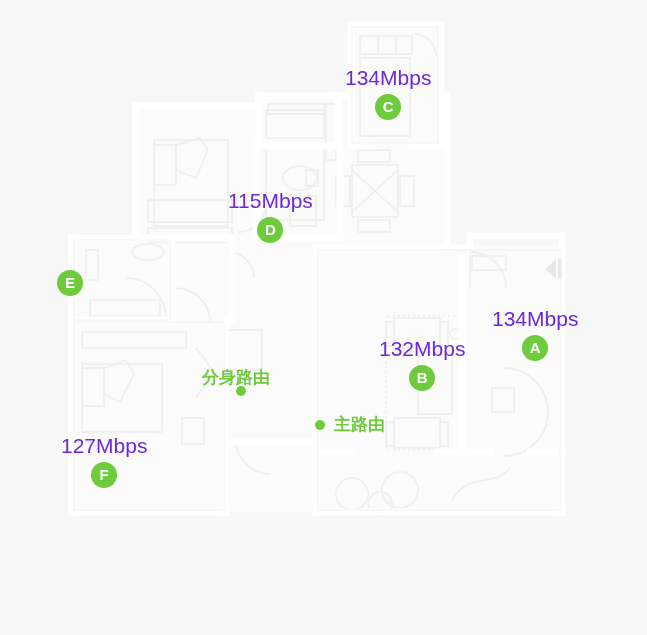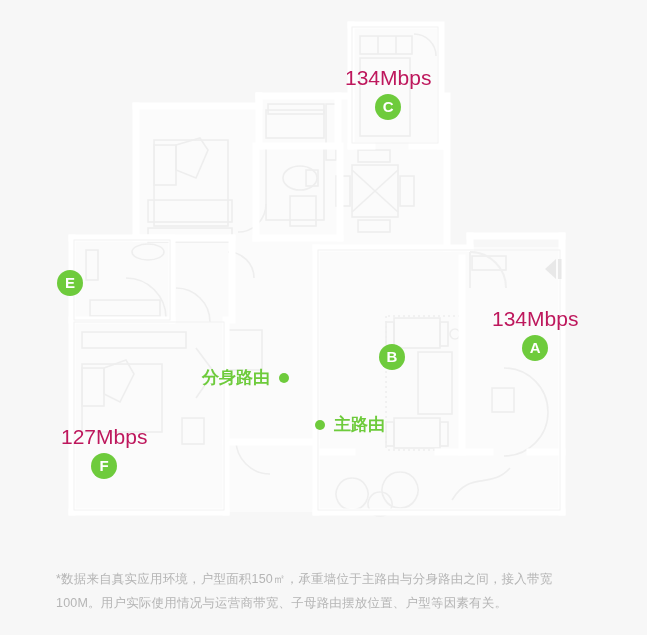--- a/index.html
+++ b/index.html
@@ -35,21 +35,21 @@
 
   
   .point {
     position: absolute;
     text-align: center;
     user-select: none;
   }
   .point .speed {
     font-size: 21px;
     font-weight: 400;
-    color: #be185d;
+    color: #6d28d9;
     line-height: 1;
     white-space: nowrap;
     letter-spacing: 0px;
   }
   .point .badge {
     margin: 6px auto 0 auto;
     width: 26px;
     height: 26px;
     border-radius: 50%;
     background: #6ecb3c;
@@ -276,45 +276,49 @@
       <polygon points="14,3 14,23 3,13" fill="#e8e8e8"></polygon>
       <rect x="16" y="3" width="3.5" height="20" fill="#e8e8e8"></rect>
     </svg>
 
     <div class="point" id="point-A" style="left: 492px; top: 308px;">
       <div class="speed">134Mbps</div>
       <div class="badge">A</div>
     </div>
 
     <div class="point" id="point-B" style="left: 379px; top: 338px;">
+      <div class="speed">132Mbps</div>
       <div class="badge">B</div>
     </div>
 
     <div class="point" id="point-C" style="left: 345px; top: 67px;">
       <div class="speed">134Mbps</div>
       <div class="badge">C</div>
     </div>
 
+    <div class="point" id="point-D" style="left: 228px; top: 190px;">
+      <div class="speed">115Mbps</div>
+      <div class="badge">D</div>
+    </div>
 
     <div class="point" id="point-E" style="left: 57px; top: 264px;">
       <div class="badge">E</div>
     </div>
 
-    <div class="point" id="point-F" style="left: 61px; top: 426px;">
+    <div class="point" id="point-F" style="left: 61px; top: 435px;">
       <div class="speed">127Mbps</div>
       <div class="badge">F</div>
     </div>
 
-    <div class="router dot-right" id="router-satellite" style="left: 202px; top: 369px;">
+    <div class="router dot-right" id="router-satellite" style="left: 202px; top: 369px; flex-direction: column;">
       <span>分身路由</span>
       <span class="dot"></span>
     </div>
 
     <div class="router dot-left" id="router-main" style="left: 315px; top: 416px; justify-content: center;">
       <span class="dot"></span>
       <span>主路由</span>
     </div>
 
   </div>
 
-  <div id="footnote">*数据来自真实应用环境，户型面积150㎡，承重墙位于主路由与分身路由之间，接入带宽100M。用户实际使用情况与运营商带宽、子母路由摆放位置、户型等因素有关。</div>
 
 </div>
 
 </body></html>

